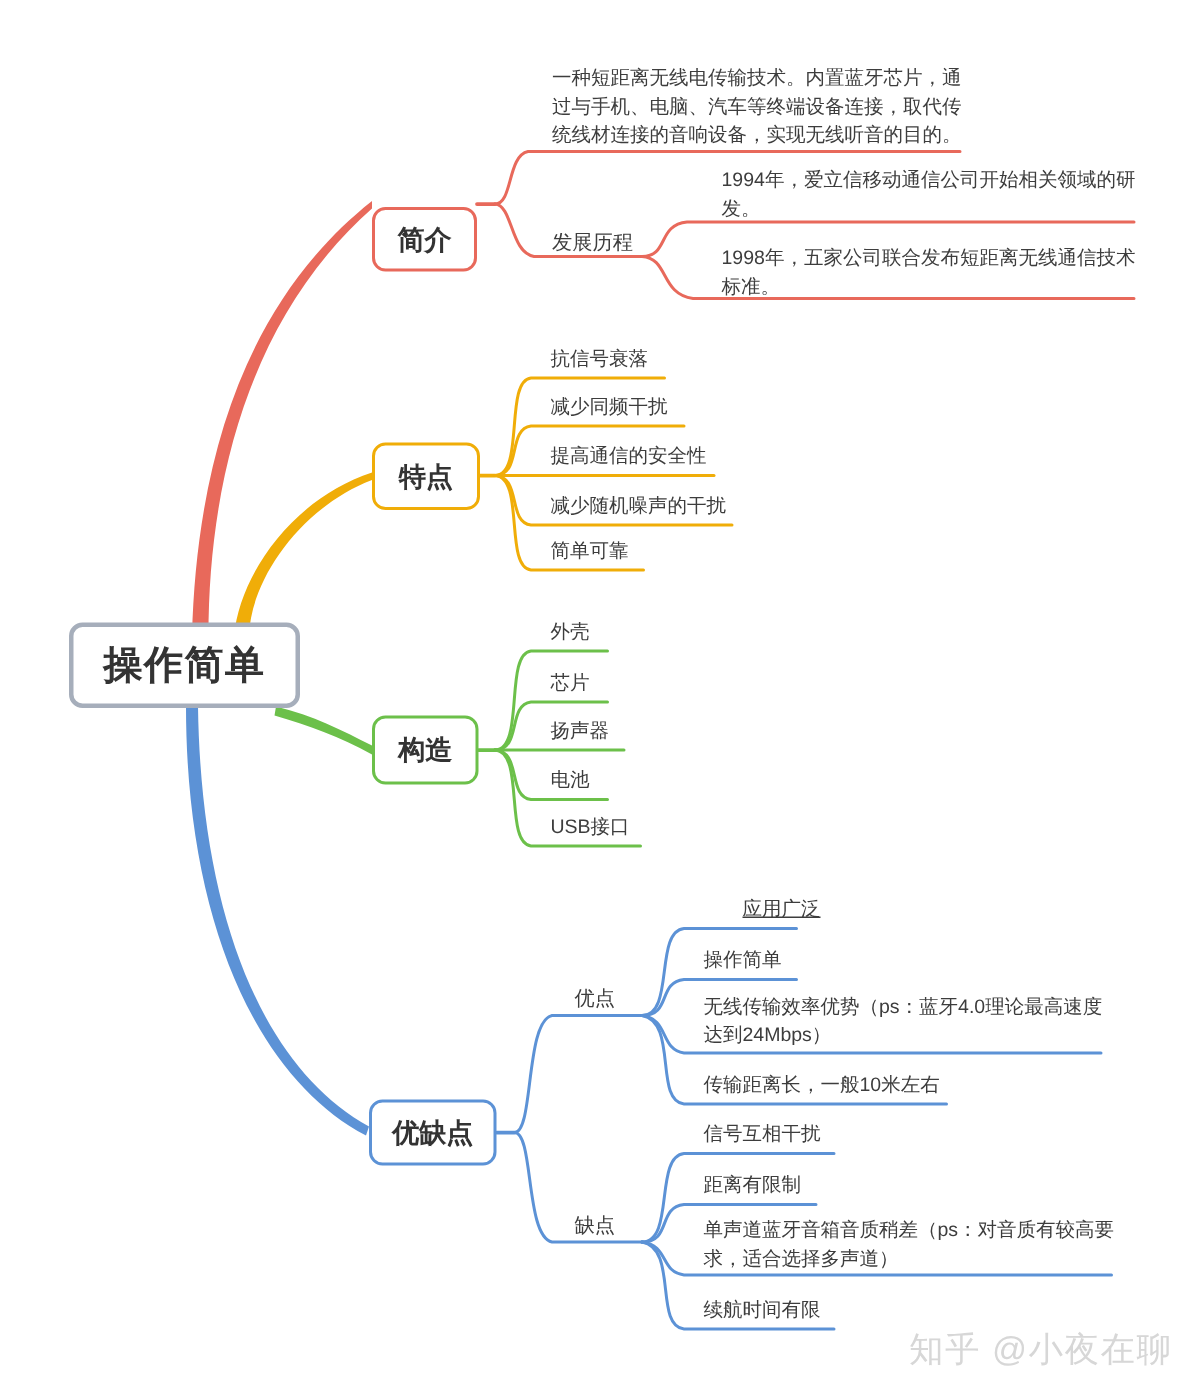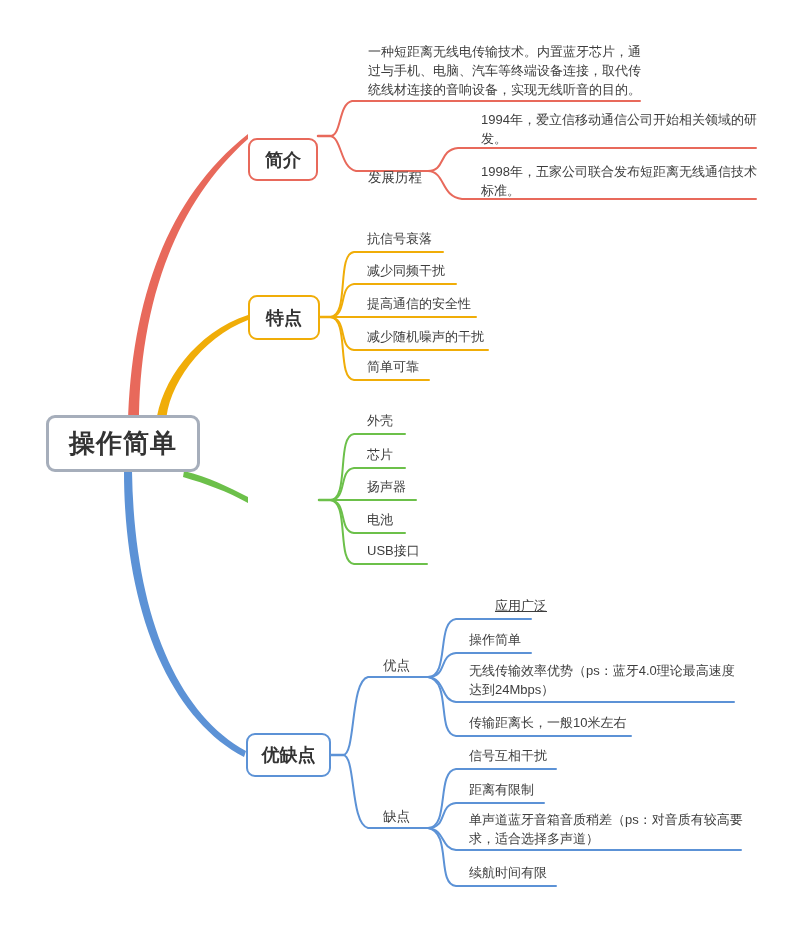--- a/index.html
+++ b/index.html
@@ -90,26 +90,29 @@
 
   <div class="node" id="root-node">
     <span>操作简单</span>
   </div>
   <div class="node" id="intro-node">
     <span>简介</span>
   </div>
   <div class="node" id="features-node">
     <span>特点</span>
   </div>
+  <div class="node" id="structure-node">
+    <span>构造</span>
+  </div>
   <div class="node" id="proscons-node">
     <span>优缺点</span>
   </div>
 
   <div class="t" style="left:368px;top:42px;width:278px;">一种短距离无线电传输技术。内置蓝牙芯片，通过与手机、电脑、汽车等终端设备连接，取代传统线材连接的音响设备，实现无线听音的目的。</div>
-  <div class="grouplabel" style="left:368px;top:169px;text-align:right;">发展历程</div>
+  <div class="grouplabel" style="left:368px;top:153px;text-align:right;">发展历程</div>
   <div class="t" style="left:481px;top:110px;width:280px;">1994年，爱立信移动通信公司开始相关领域的研发。</div>
   <div class="t" style="left:481px;top:162px;width:280px;">1998年，五家公司联合发布短距离无线通信技术标准。</div>
 
   <div class="t single" style="left:367px;top:231px;">抗信号衰落</div>
   <div class="t single" style="left:367px;top:263px;">减少同频干扰</div>
   <div class="t single" style="left:367px;top:296px;">提高通信的安全性</div>
   <div class="t single" style="left:367px;top:329px;">减少随机噪声的干扰</div>
   <div class="t single" style="left:367px;top:359px;">简单可靠</div>
 
   <div class="t single" style="left:367px;top:413px;">外壳</div>
@@ -123,14 +126,15 @@
   <div class="t single" style="left:469px;top:632px;">操作简单</div>
   <div class="t" style="left:469px;top:661px;width:272px;">无线传输效率优势（ps：蓝牙4.0理论最高速度达到24Mbps）</div>
   <div class="t single" style="left:469px;top:715px;">传输距离长，一般10米左右</div>
 
   <div class="grouplabel" style="left:383px;top:808px;">缺点</div>
   <div class="t single" style="left:469px;top:748px;">信号互相干扰</div>
   <div class="t single" style="left:469px;top:782px;">距离有限制</div>
   <div class="t" style="left:469px;top:810px;width:278px;">单声道蓝牙音箱音质稍差（ps：对音质有较高要求，适合选择多声道）</div>
   <div class="t single" style="left:469px;top:865px;">续航时间有限</div>
 
+  <div id="watermark">知乎 @小夜在聊</div>
 
 </div>
 
 </body></html>

